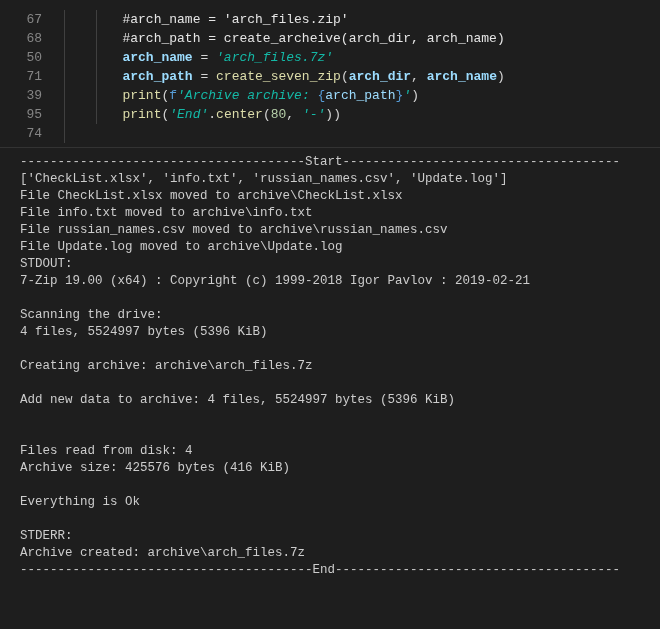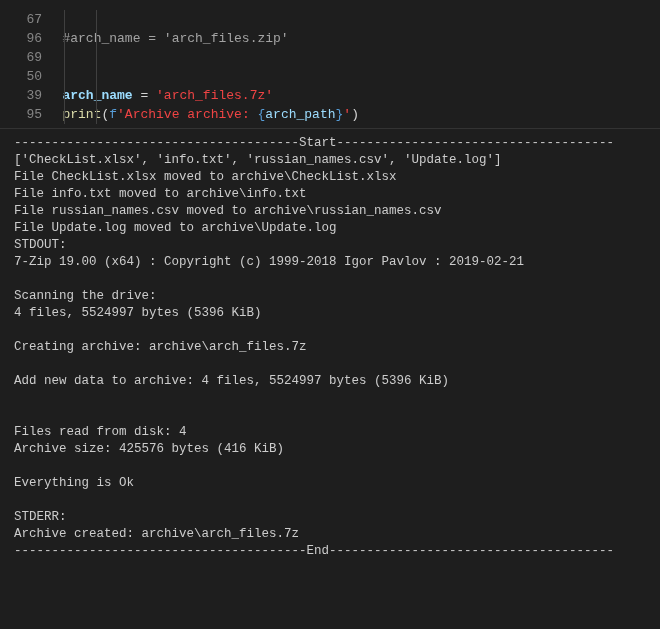--- a/index.html
+++ b/index.html
@@ -14,21 +14,20 @@
   }
   .editor {
     background: #1e1e1e;
     padding-top: 2px;
   }
   .line {
     display: flex;
     height: 19px;
     line-height: 19px;
     position: relative;
-    flex-direction: column;
   }
   .gutter {
     width: 60px;
     text-align: right;
     color: #858585;
     padding-right: 18px;
     user-select: none;
     flex-shrink: 0;
   }
   .code {
@@ -37,80 +36,86 @@
   }
   .indent-guide {
     position: absolute;
     top: 0;
     bottom: 0;
     width: 1px;
     background: #404040;
   }
   .ig1 { left: 64px; }
   .ig2 { left: 96px; }
-  .cm { color: #a3a3a3; }
+  .cm { color: #e5e5e5; }
   .vr { color: #9cdcfe; font-weight: bold; }
   .op { color: #d4d4d4; }
-  .st { color: #ef4444; }
+  .st { color: #14b8a6; font-style: italic; }
   .fn { color: #dcdcaa; }
   .pn { color: #d4d4d4; }
   .kb { color: #569cd6; }
   .nm { color: #b5cea8; }
   .fs { color: #569cd6; }
   .fv { color: #9cdcfe; }
 
   .terminal {
     background: #1e1e1e;
     color: #cccccc;
     font-family: Consolas, 'Courier New', monospace;
     font-size: 12.5px;
     line-height: 17px;
-    padding: 6px 14px 0 14px;
+    padding: 6px 14px 0 20px;
     white-space: pre;
     border-top: 1px solid #333;
     margin-top: 4px;
   }
   .tline { display: block; white-space: pre; }
 </style>
 </head>
 <body>
 
 <div class="editor" id="editor">
     <div class="line" style="height: 8px;">
       <div class="code"><span></span></div>
     </div>
     <div class="line">
       <div class="gutter">67</div>
       <div class="indent-guide ig1"></div>
       <div class="indent-guide ig2"></div>
       <div class="code"><span>        </span><span class="cm">#arch_name = 'arch_files.zip'</span></div>
     </div>
     <div class="line">
-      <div class="gutter">96</div>
+      <div class="gutter">68</div>
       <div class="indent-guide ig1"></div>
       <div class="indent-guide ig2"></div>
-      <div class="code"><span>        </span></div>
-    </div>
-    <div class="line">
-      <div class="gutter">69</div>
-      <div class="indent-guide ig1"></div>
-      <div class="indent-guide ig2"></div>
-      <div class="code"><span>        </span></div>
+      <div class="code"><span>        </span><span class="cm">#arch_path = create_archeive(arch_dir, arch_name)</span></div>
     </div>
     <div class="line">
       <div class="gutter">50</div>
       <div class="indent-guide ig1"></div>
       <div class="indent-guide ig2"></div>
       <div class="code"><span>        </span><span class="vr">arch_name</span><span class="op"> = </span><span class="st">'arch_files.7z'</span></div>
+    </div>
+    <div class="line">
+      <div class="gutter">71</div>
+      <div class="indent-guide ig1"></div>
+      <div class="indent-guide ig2"></div>
+      <div class="code"><span>        </span><span class="vr">arch_path</span><span class="op"> = </span><span class="fn">create_seven_zip</span><span class="pn">(</span><span class="vr">arch_dir</span><span class="pn">, </span><span class="vr">arch_name</span><span class="pn">)</span></div>
     </div>
     <div class="line">
       <div class="gutter">39</div>
       <div class="indent-guide ig1"></div>
       <div class="indent-guide ig2"></div>
       <div class="code"><span>        </span><span class="fn">print</span><span class="pn">(</span><span class="fs">f</span><span class="st">'Archive archive: </span><span class="kb">{</span><span class="fv">arch_path</span><span class="kb">}</span><span class="st">'</span><span class="pn">)</span></div>
     </div>
     <div class="line">
       <div class="gutter">95</div>
       <div class="indent-guide ig1"></div>
       <div class="indent-guide ig2"></div>
+      <div class="code"><span>        </span><span class="fn">print</span><span class="pn">(</span><span class="st">'End'</span><span class="pn">.</span><span class="fn">center</span><span class="pn">(</span><span class="nm">80</span><span class="pn">, </span><span class="st">'-'</span><span class="pn">))</span></div>
+    </div>
+    <div class="line">
+      <div class="gutter">74</div>
+      <div class="indent-guide ig1"></div>
+      <div class="code"><span></span></div>
     </div>
   </div>
 <div class="terminal" id="terminal"><span class="tline">--------------------------------------Start-------------------------------------</span><span class="tline">['CheckList.xlsx', 'info.txt', 'russian_names.csv', 'Update.log']</span><span class="tline">File CheckList.xlsx moved to archive\CheckList.xlsx</span><span class="tline">File info.txt moved to archive\info.txt</span><span class="tline">File russian_names.csv moved to archive\russian_names.csv</span><span class="tline">File Update.log moved to archive\Update.log</span><span class="tline">STDOUT:</span><span class="tline">7-Zip 19.00 (x64) : Copyright (c) 1999-2018 Igor Pavlov : 2019-02-21</span><span class="tline">&nbsp;</span><span class="tline">Scanning the drive:</span><span class="tline">4 files, 5524997 bytes (5396 KiB)</span><span class="tline">&nbsp;</span><span class="tline">Creating archive: archive\arch_files.7z</span><span class="tline">&nbsp;</span><span class="tline">Add new data to archive: 4 files, 5524997 bytes (5396 KiB)</span><span class="tline">&nbsp;</span><span class="tline">&nbsp;</span><span class="tline">Files read from disk: 4</span><span class="tline">Archive size: 425576 bytes (416 KiB)</span><span class="tline">&nbsp;</span><span class="tline">Everything is Ok</span><span class="tline">&nbsp;</span><span class="tline">STDERR:</span><span class="tline">Archive created: archive\arch_files.7z</span><span class="tline">---------------------------------------End--------------------------------------</span></div>
 
 </body></html>

